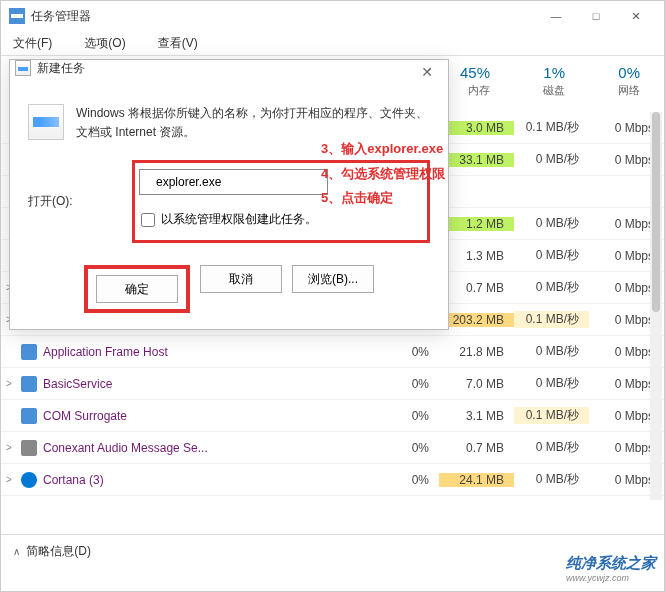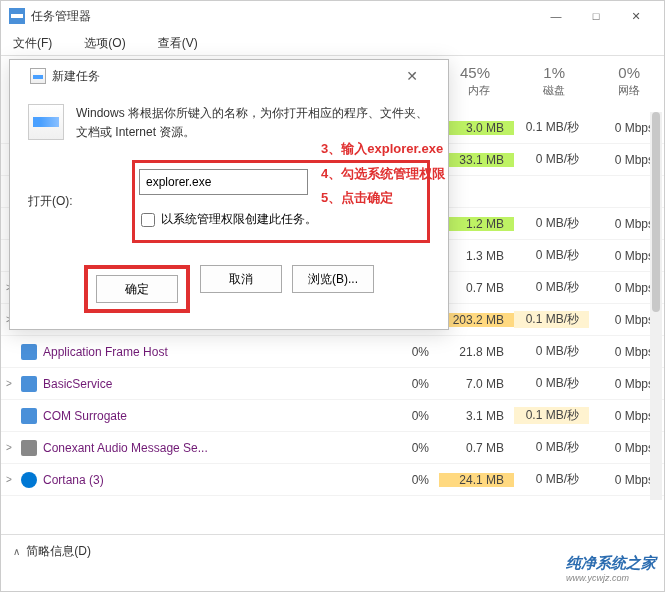--- a/index.html
+++ b/index.html
@@ -8,53 +8,53 @@
 .titlebar .icon{width:16px;height:16px;margin-right:6px}
 .titlebar .title{font-size:12px;color:#333}
 .titlebar .winbtns{margin-left:auto;display:flex}
 .titlebar .winbtn{width:40px;height:30px;display:flex;align-items:center;justify-content:center;color:#555;font-size:11px}
 .menubar{height:24px;display:flex;align-items:center;padding:0 8px;gap:24px;font-size:12px;color:#333}
 .menubar span{padding:2px 4px}
 .divider{height:1px;background:#e0e0e0}
 .main{position:relative;height:478px}
 .cols-header{position:absolute;top:0;right:0;left:0;height:56px;display:flex;justify-content:flex-end;padding-right:14px}
 .col-h{width:75px;text-align:right;padding:8px 10px 6px 0}
-.col-h .pct{font-size:15px;color:#737373}
+.col-h .pct{font-size:15px;color:#0369a1}
 .col-h .lbl{font-size:11px;color:#666;margin-top:2px}
 .rows{position:absolute;top:56px;left:0;right:0;bottom:0;overflow:hidden}
 .row{height:32px;display:flex;align-items:center;font-size:12px;border-bottom:1px solid #f2f2f2}
 .row .exp{width:16px;text-align:center;color:#888;font-size:10px}
 .row .ricon{width:16px;height:16px;margin:0 6px 0 4px;background:#4a90d9;border-radius:2px}
 .row .ricon.gear{background:#888}
 .row .ricon.shield{background:#5aa0e0}
 .row .ricon.cort{background:#0078d4;border-radius:50%}
 .row .name{flex:1;color:#701a75;white-space:nowrap;overflow:hidden;text-overflow:ellipsis}
 .row .cell{width:75px;text-align:right;padding-right:10px;color:#444}
 .row .cell.hl{background:#bef264}
 .row .cell.hl2{background:#fff3d0}
 .row .cell.hl3{background:#ffd980}
 .summary{height:34px;border-top:1px solid #ddd;display:flex;align-items:center;padding:0 12px;font-size:12px;color:#333;gap:6px}
 .summary .chev{font-size:10px;color:#666}
 .watermark{position:absolute;right:8px;bottom:8px;font-size:15px;color:#2b6cb0;font-style:italic;font-weight:bold}
 .watermark2{position:absolute;left:260px;top:276px;color:#2d82c7;font-size:14px;font-weight:bold;pointer-events:none}
 .watermark2 .logo{display:inline-block;width:30px;height:24px;background:#2d82c7;vertical-align:middle;margin-right:4px;clip-path:polygon(50% 0,100% 40%,85% 100%,15% 100%,0 40%)}
 .watermark2 .sub{font-size:8px;color:#888;letter-spacing:1px}
 .dialog{position:absolute;left:8px;top:58px;width:440px;background:#fff;border:1px solid #bbb;box-shadow:0 4px 20px rgba(0,0,0,.15);z-index:10}
-.dlg-title{height:32px;display:flex;align-items:center;padding:0 20px;font-size:12px;color:#333}
+.dlg-title{height:32px;display:flex;padding:0 5px;font-size:12px;color:#333}
 .dlg-title .di{width:16px;height:16px;margin-right:6px;background:linear-gradient(#fff,#eee);border:1px solid #aaa;position:relative}
 .dlg-title .di::after{content:"";position:absolute;left:2px;right:2px;top:6px;height:4px;background:#4aa0ff}
 .dlg-close{margin-left:auto;width:32px;height:24px;text-align:center;color:#666;font-size:14px;line-height:24px}
 .dlg-body{padding:12px 18px 16px}
 .dlg-top{display:flex;gap:12px;margin-bottom:18px}
 .dlg-icon{width:36px;height:36px;flex-shrink:0;background:linear-gradient(#fff,#f0f0f0);border:1px solid #ccc;position:relative}
 .dlg-icon::after{content:"";position:absolute;left:4px;right:4px;top:12px;height:10px;background:linear-gradient(90deg,#4aa0ff 30%,#8ac0ff)}
 .dlg-desc{font-size:12px;color:#333;line-height:1.6}
 .dlg-row{display:flex;align-items:center;gap:8px;margin-bottom:10px}
 .dlg-label{font-size:12px;color:#333;width:48px}
-.dlg-input{flex:1;height:26px;border:1px solid #888;padding:0 6px;font-size:12px;outline:none}
+.dlg-input{flex:1;height:26px;border:1px solid #888;padding:0 16px;font-size:12px;outline:none}
 .input-redbox{border:3px solid #e03030;padding:6px 4px 12px;margin-left:48px}
 .dlg-check{display:flex;align-items:center;gap:6px;font-size:12px;margin-top:16px;margin-left:2px}
 .dlg-check input{width:14px;height:14px}
 .dlg-btns{display:flex;justify-content:center;gap:10px;margin-top:22px}
 .dlg-btn{width:82px;height:28px;border:1px solid #aaa;background:#fdfdfd;font-size:12px;cursor:pointer}
 .ok-redbox{border:4px solid #e03030;padding:6px 8px;display:inline-block}
 .annotations{position:absolute;left:320px;top:136px;z-index:20;font-size:13px;color:#e03030;font-weight:600;line-height:1.9;pointer-events:none}
 .scrollbar{position:absolute;right:2px;top:56px;bottom:34px;width:12px;background:#f0f0f0}
 .scrollbar .thumb{position:absolute;left:2px;right:2px;top:0;height:200px;background:#c8c8c8;border-radius:4px}
 </style>

